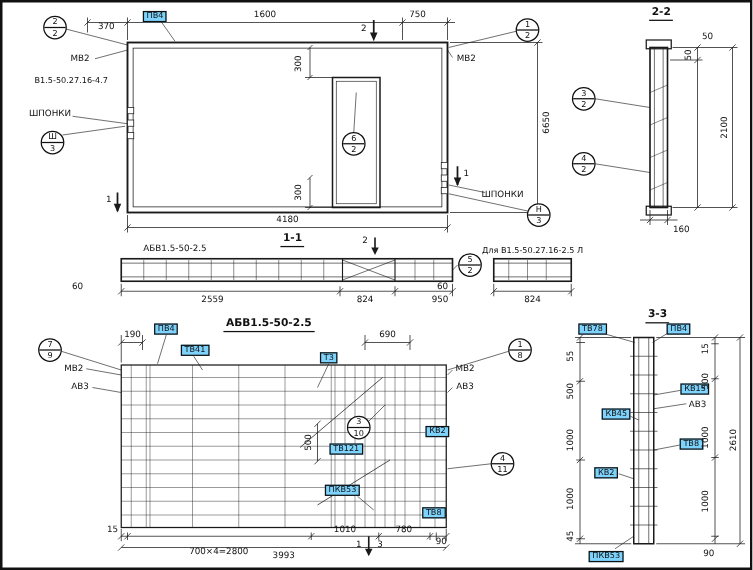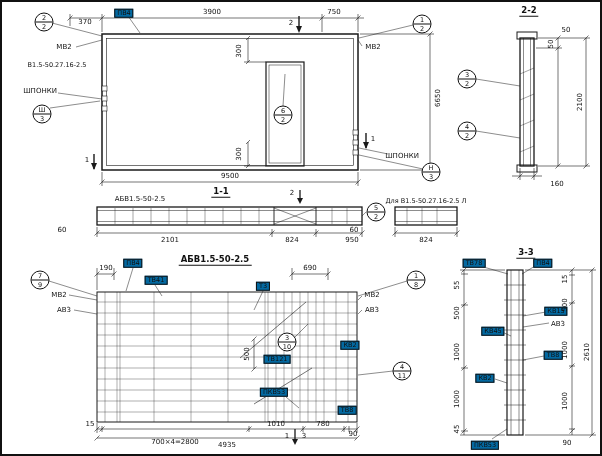--- a/index.html
+++ b/index.html
@@ -9,21 +9,21 @@
     border:2px solid #111;box-sizing:border-box;overflow:hidden;
     font-family:"DejaVu Sans",sans-serif;color:#111;
   }
   .sheet svg{position:absolute;left:0;top:0}
   .t{
     position:absolute;transform:translate(-50%,-50%);
     font-size:7px;line-height:1;white-space:nowrap;color:#111;
   }
   .v{transform:translate(-50%,-50%) rotate(-90deg)}
   .sm{font-size:6.5px}
-  .bx{border:1px solid #111;padding:0 2px;background:#0369a1;font-size:6.5px}
+  .bx{border:1px solid #111;padding:0 2px;background:#7dd3fc;font-size:6.5px}
   .ttl{font-size:8.5px;font-weight:bold;border-bottom:1px solid #111;padding:0 2px 1px 2px;background:#fff}
   .co{
     position:absolute;transform:translate(-50%,-50%);
     width:17px;height:17px;border:1px solid #111;border-radius:50%;
     background:#fff;display:flex;flex-direction:column;font-size:6.5px;line-height:1;color:#111;
   }
   .co .tp{flex:1;display:flex;align-items:center;justify-content:center;border-bottom:1px solid #111}
   .co .bt{flex:1;display:flex;align-items:center;justify-content:center}
 </style>
 </head>
@@ -361,58 +361,58 @@
   <div class="co" style="left:281px;top:113px">
     <span class="tp">6</span>
     <span class="bt">2</span>
   </div>
   <div class="co" style="left:429px;top:170px">
     <span class="tp">Н</span>
     <span class="bt">3</span>
   </div>
   <span class="t" style="left:83px;top:20px">370</span>
   <span class="t bx" style="left:122px;top:11px">ПВ4</span>
-  <span class="t" style="left:210px;top:10px">3900</span>
+  <span class="t" style="left:210px;top:10px">1600</span>
   <span class="t" style="left:332px;top:10px">750</span>
   <span class="t" style="left:289px;top:21px">2</span>
   <span class="t" style="left:62px;top:45px">МВ2</span>
   <span class="t" style="left:371px;top:45px">МВ2</span>
-  <span class="t sm" style="left:55px;top:63px">В1.5-50.27.16-2.5</span>
+  <span class="t sm" style="left:55px;top:63px">В1.5-50.27.16-4.7</span>
   <span class="t" style="left:38px;top:89px">ШПОНКИ</span>
   <span class="t v" style="left:237px;top:49px">300</span>
   <span class="t v" style="left:237px;top:152px">300</span>
   <span class="t v" style="left:436px;top:96px">6650</span>
   <span class="t" style="left:400px;top:154px">ШПОНКИ</span>
-  <span class="t" style="left:228px;top:174px">9500</span>
+  <span class="t" style="left:228px;top:174px">4180</span>
   <span class="t" style="left:85px;top:158px">1</span>
   <span class="t" style="left:371px;top:137px">1</span>
 
   <span class="t ttl" style="left:527px;top:9px">2-2</span>
   <span class="t" style="left:564px;top:28px">50</span>
   <span class="t v" style="left:549px;top:42px">50</span>
   <span class="t v" style="left:578px;top:100px">2100</span>
-  <span class="t" style="left:555px;top:182px">160</span>
+  <span class="t" style="left:543px;top:182px">160</span>
   <div class="co" style="left:465px;top:77px">
     <span class="tp">3</span>
     <span class="bt">2</span>
   </div>
   <div class="co" style="left:465px;top:129px">
     <span class="tp">4</span>
     <span class="bt">2</span>
   </div>
 
   <span class="t" style="left:138px;top:197px">АБВ1.5-50-2.5</span>
-  <span class="t ttl" style="left:219px;top:190px">1-1</span>
+  <span class="t ttl" style="left:232px;top:190px">1-1</span>
   <span class="t" style="left:290px;top:191px">2</span>
   <div class="co" style="left:374px;top:210px">
     <span class="tp">5</span>
     <span class="bt">2</span>
   </div>
   <span class="t" style="left:60px;top:228px">60</span>
-  <span class="t" style="left:168px;top:238px">2101</span>
+  <span class="t" style="left:168px;top:238px">2559</span>
   <span class="t" style="left:290px;top:238px">824</span>
   <span class="t" style="left:350px;top:238px">950</span>
   <span class="t" style="left:352px;top:228px">60</span>
   <span class="t sm" style="left:424px;top:199px">Для В1.5-50.27.16-2.5 Л</span>
   <span class="t" style="left:424px;top:238px">824</span>
 
   <span class="t ttl" style="left:213px;top:258px">АБВ1.5-50-2.5</span>
   <div class="co" style="left:38px;top:278px">
     <span class="tp">7</span>
     <span class="bt">9</span>
@@ -441,21 +441,21 @@
   <span class="t v" style="left:245px;top:352px">500</span>
   <span class="t bx" style="left:275px;top:357px">ТВ121</span>
   <span class="t bx" style="left:348px;top:343px">КВ2</span>
   <span class="t bx" style="left:272px;top:390px">ПКВ53</span>
   <span class="t bx" style="left:345px;top:408px">ТВ8</span>
   <span class="t" style="left:88px;top:422px">15</span>
   <span class="t" style="left:173px;top:440px">700×4=2800</span>
   <span class="t" style="left:274px;top:422px">1010</span>
   <span class="t" style="left:321px;top:422px">780</span>
   <span class="t" style="left:351px;top:432px">90</span>
-  <span class="t" style="left:225px;top:443px">4935</span>
+  <span class="t" style="left:225px;top:443px">3993</span>
   <span class="t" style="left:285px;top:434px">1</span>
   <span class="t" style="left:302px;top:434px">3</span>
 
   <span class="t ttl" style="left:524px;top:251px">3-3</span>
   <span class="t bx" style="left:472px;top:261px">ТВ78</span>
   <span class="t bx" style="left:541px;top:261px">ПВ4</span>
   <span class="t bx" style="left:554px;top:309px">КВ15</span>
   <span class="t" style="left:556px;top:322px">АВ3</span>
   <span class="t bx" style="left:491px;top:329px">КВ45</span>
   <span class="t bx" style="left:551px;top:353px">ТВ8</span>

